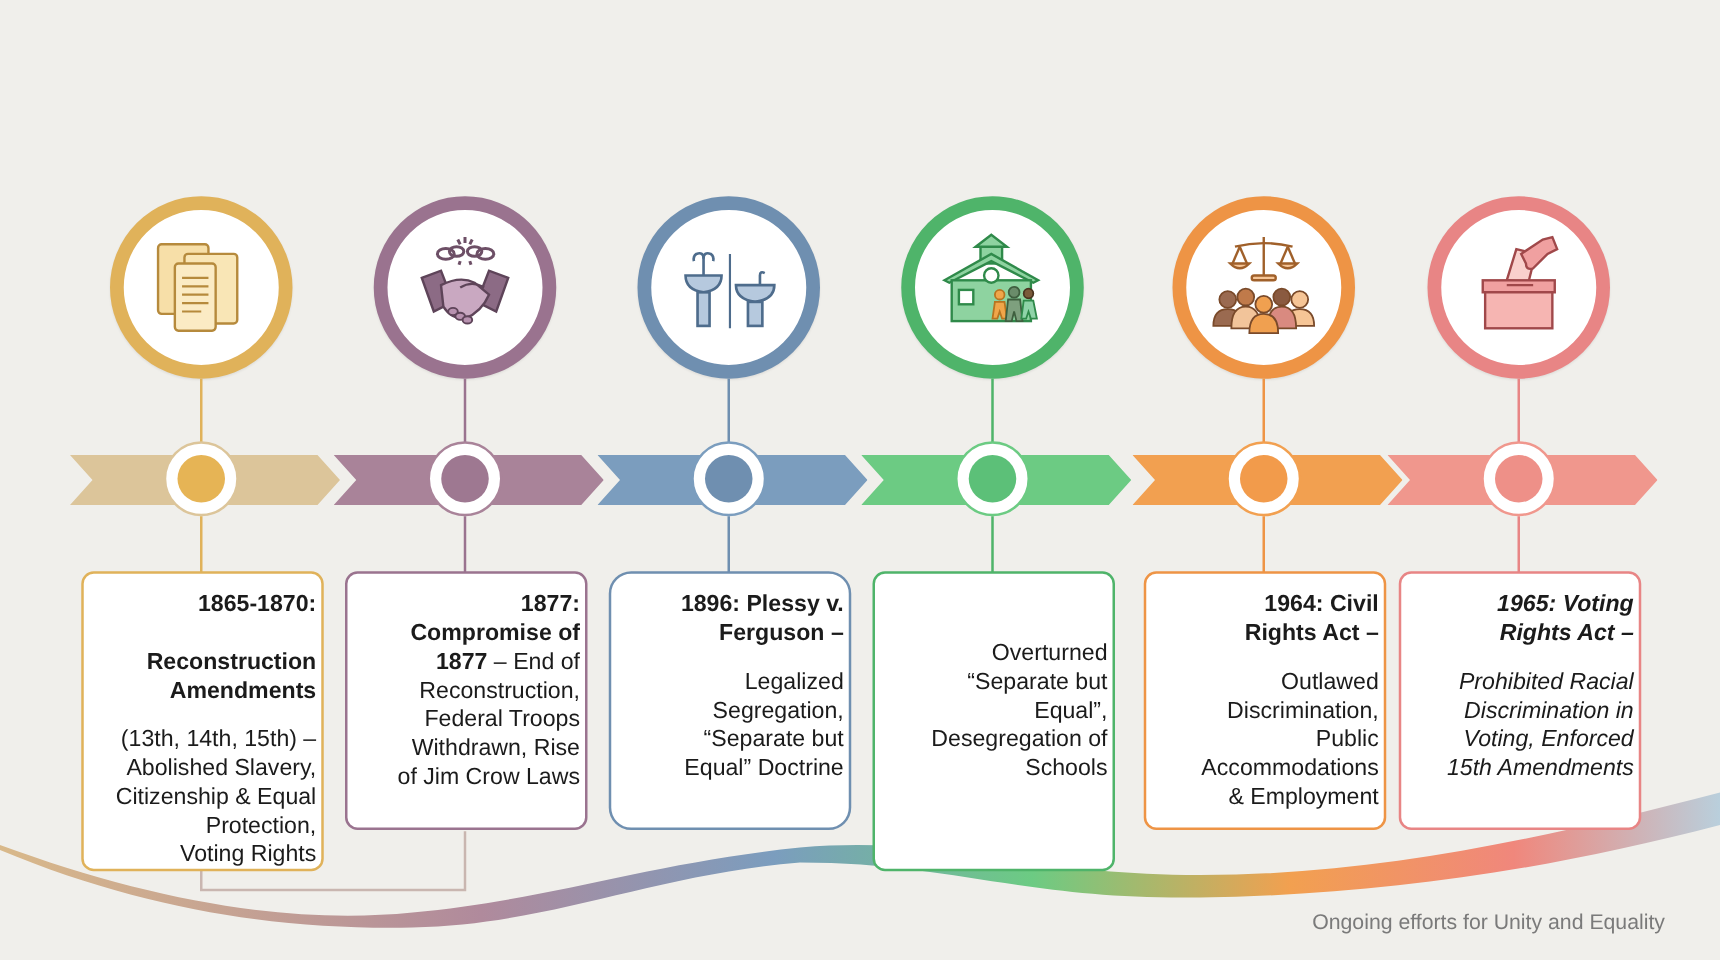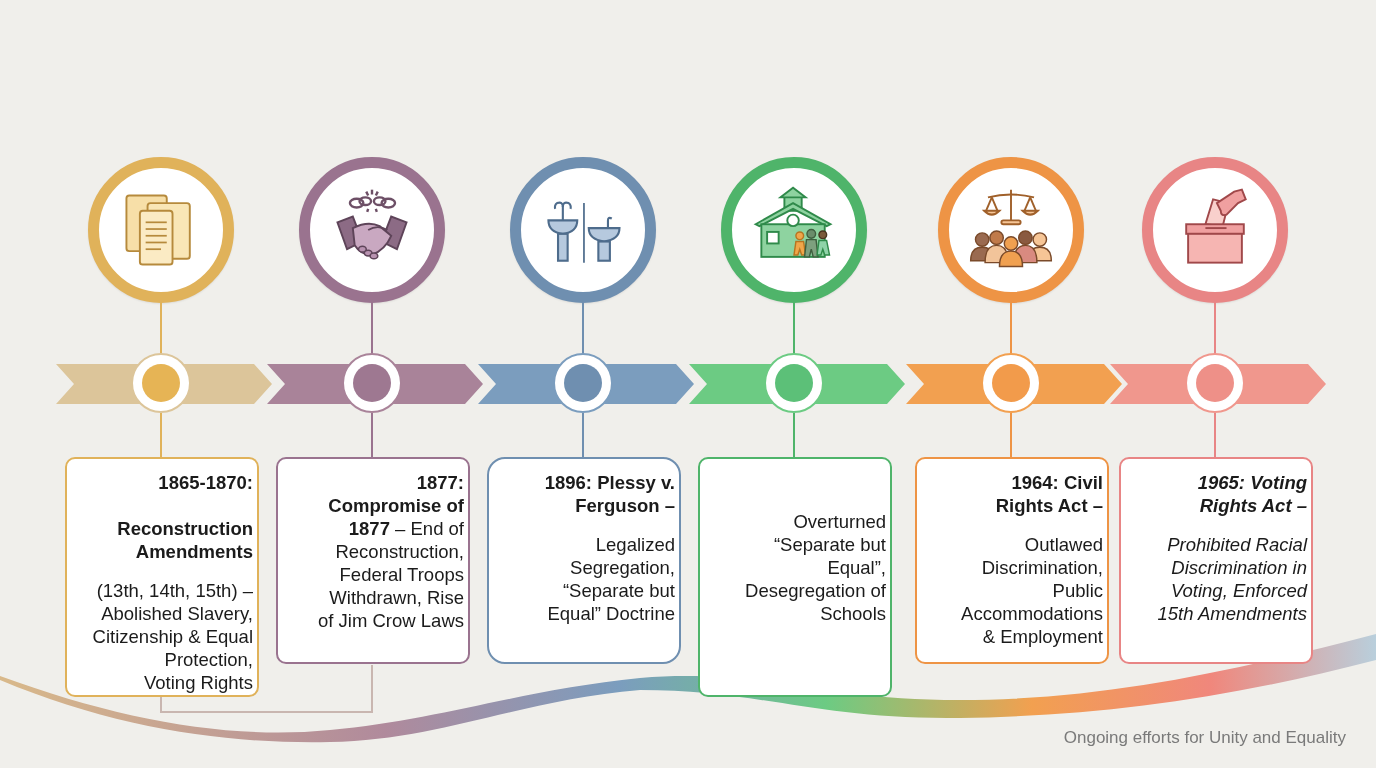--- a/index.html
+++ b/index.html
@@ -42,21 +42,21 @@
     position: absolute; left: 9px; top: 457px; width: 194px;
     background: #ffffff; border: 2px solid var(--c);
     border-radius: 10px;
     padding: 12px 4px 8px 4px;
     text-align: right; color: #1b1b1b;
     font-size: 18.5px; line-height: 23px;
   }
   .card .title { font-weight: bold; white-space: pre-line; }
   .card .desc { white-space: pre-line; margin-top: 16px; }
   .footer-note {
-    position: absolute; right: 30px; top: 728px;
+    position: absolute; right: 44px; top: 728px;
     font-size: 17px; color: #7a7a7a;
   }
 </style>
 </head>
 <body>
 
 <div id="canvas">
 
   <svg class="ribbon-svg" viewBox="0 0 1376 768">
     <defs>

